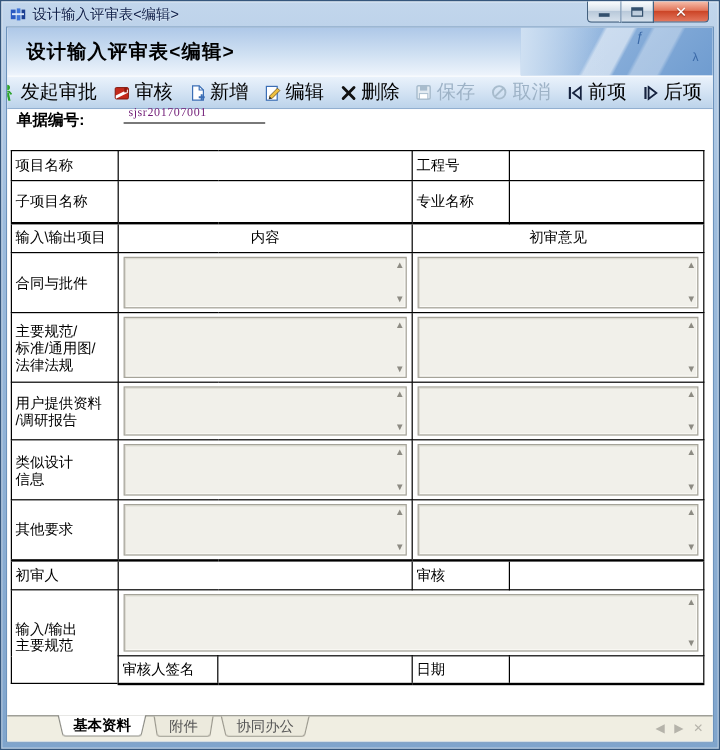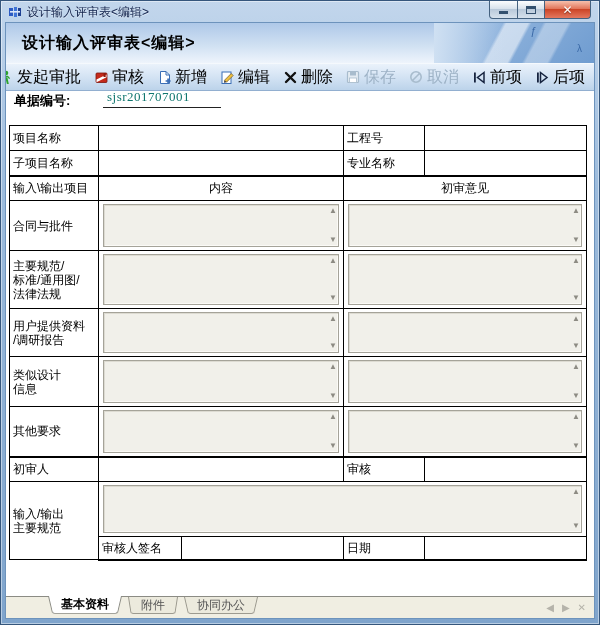--- a/index.html
+++ b/index.html
@@ -81,21 +81,21 @@
   .tbtn.disabled{ color:#9db2c6; }
 
   
   .form{ flex:1; position:relative; background:#fff; }
   .docline{ position:absolute; left:8px; top:0; height:20px; }
   .doc-label{ font-size:13px; font-weight:bold; color:#000; }
   .doc-value{
     position:absolute; left:89px; top:-2px; width:118px;
     border-bottom:1px solid #222; padding:0 0 2px 4px;
     font-family:"Liberation Serif","DejaVu Serif",serif;
-    font-size:13px; color:#0f766e; letter-spacing:.5px;
+    font-size:10px; color:#701a75; letter-spacing:.5px;
   }
 
   table.grid{
     position:absolute; left:3px; top:34px;
     border-collapse:collapse; table-layout:fixed; width:577px;padding-left:32px;
   }
   table.grid td{
     border:1px solid #000; font-size:12px; color:#000;
     padding:1px 3px; vertical-align:middle; line-height:14px;
     white-space:pre-line; overflow:hidden; position:relative;
@@ -281,21 +281,21 @@
         </colgroup>
 
         <tbody>
             <tr style="height:25px">
           <td>项目名称</td>
           <td colspan="2"></td>
           <td>工程号</td>
           <td></td>
         </tr>
 
-        <tr style="height:25px">
+        <tr style="height:35px">
           <td>子项目名称</td>
           <td colspan="2"></td>
           <td>专业名称</td>
           <td></td>
         </tr>
 
         <tr class="r3" style="height:25px">
           <td>输入\输出项目</td>
           <td colspan="2" class="center">内容</td>
           <td colspan="2" class="center bl2">初审意见</td>

